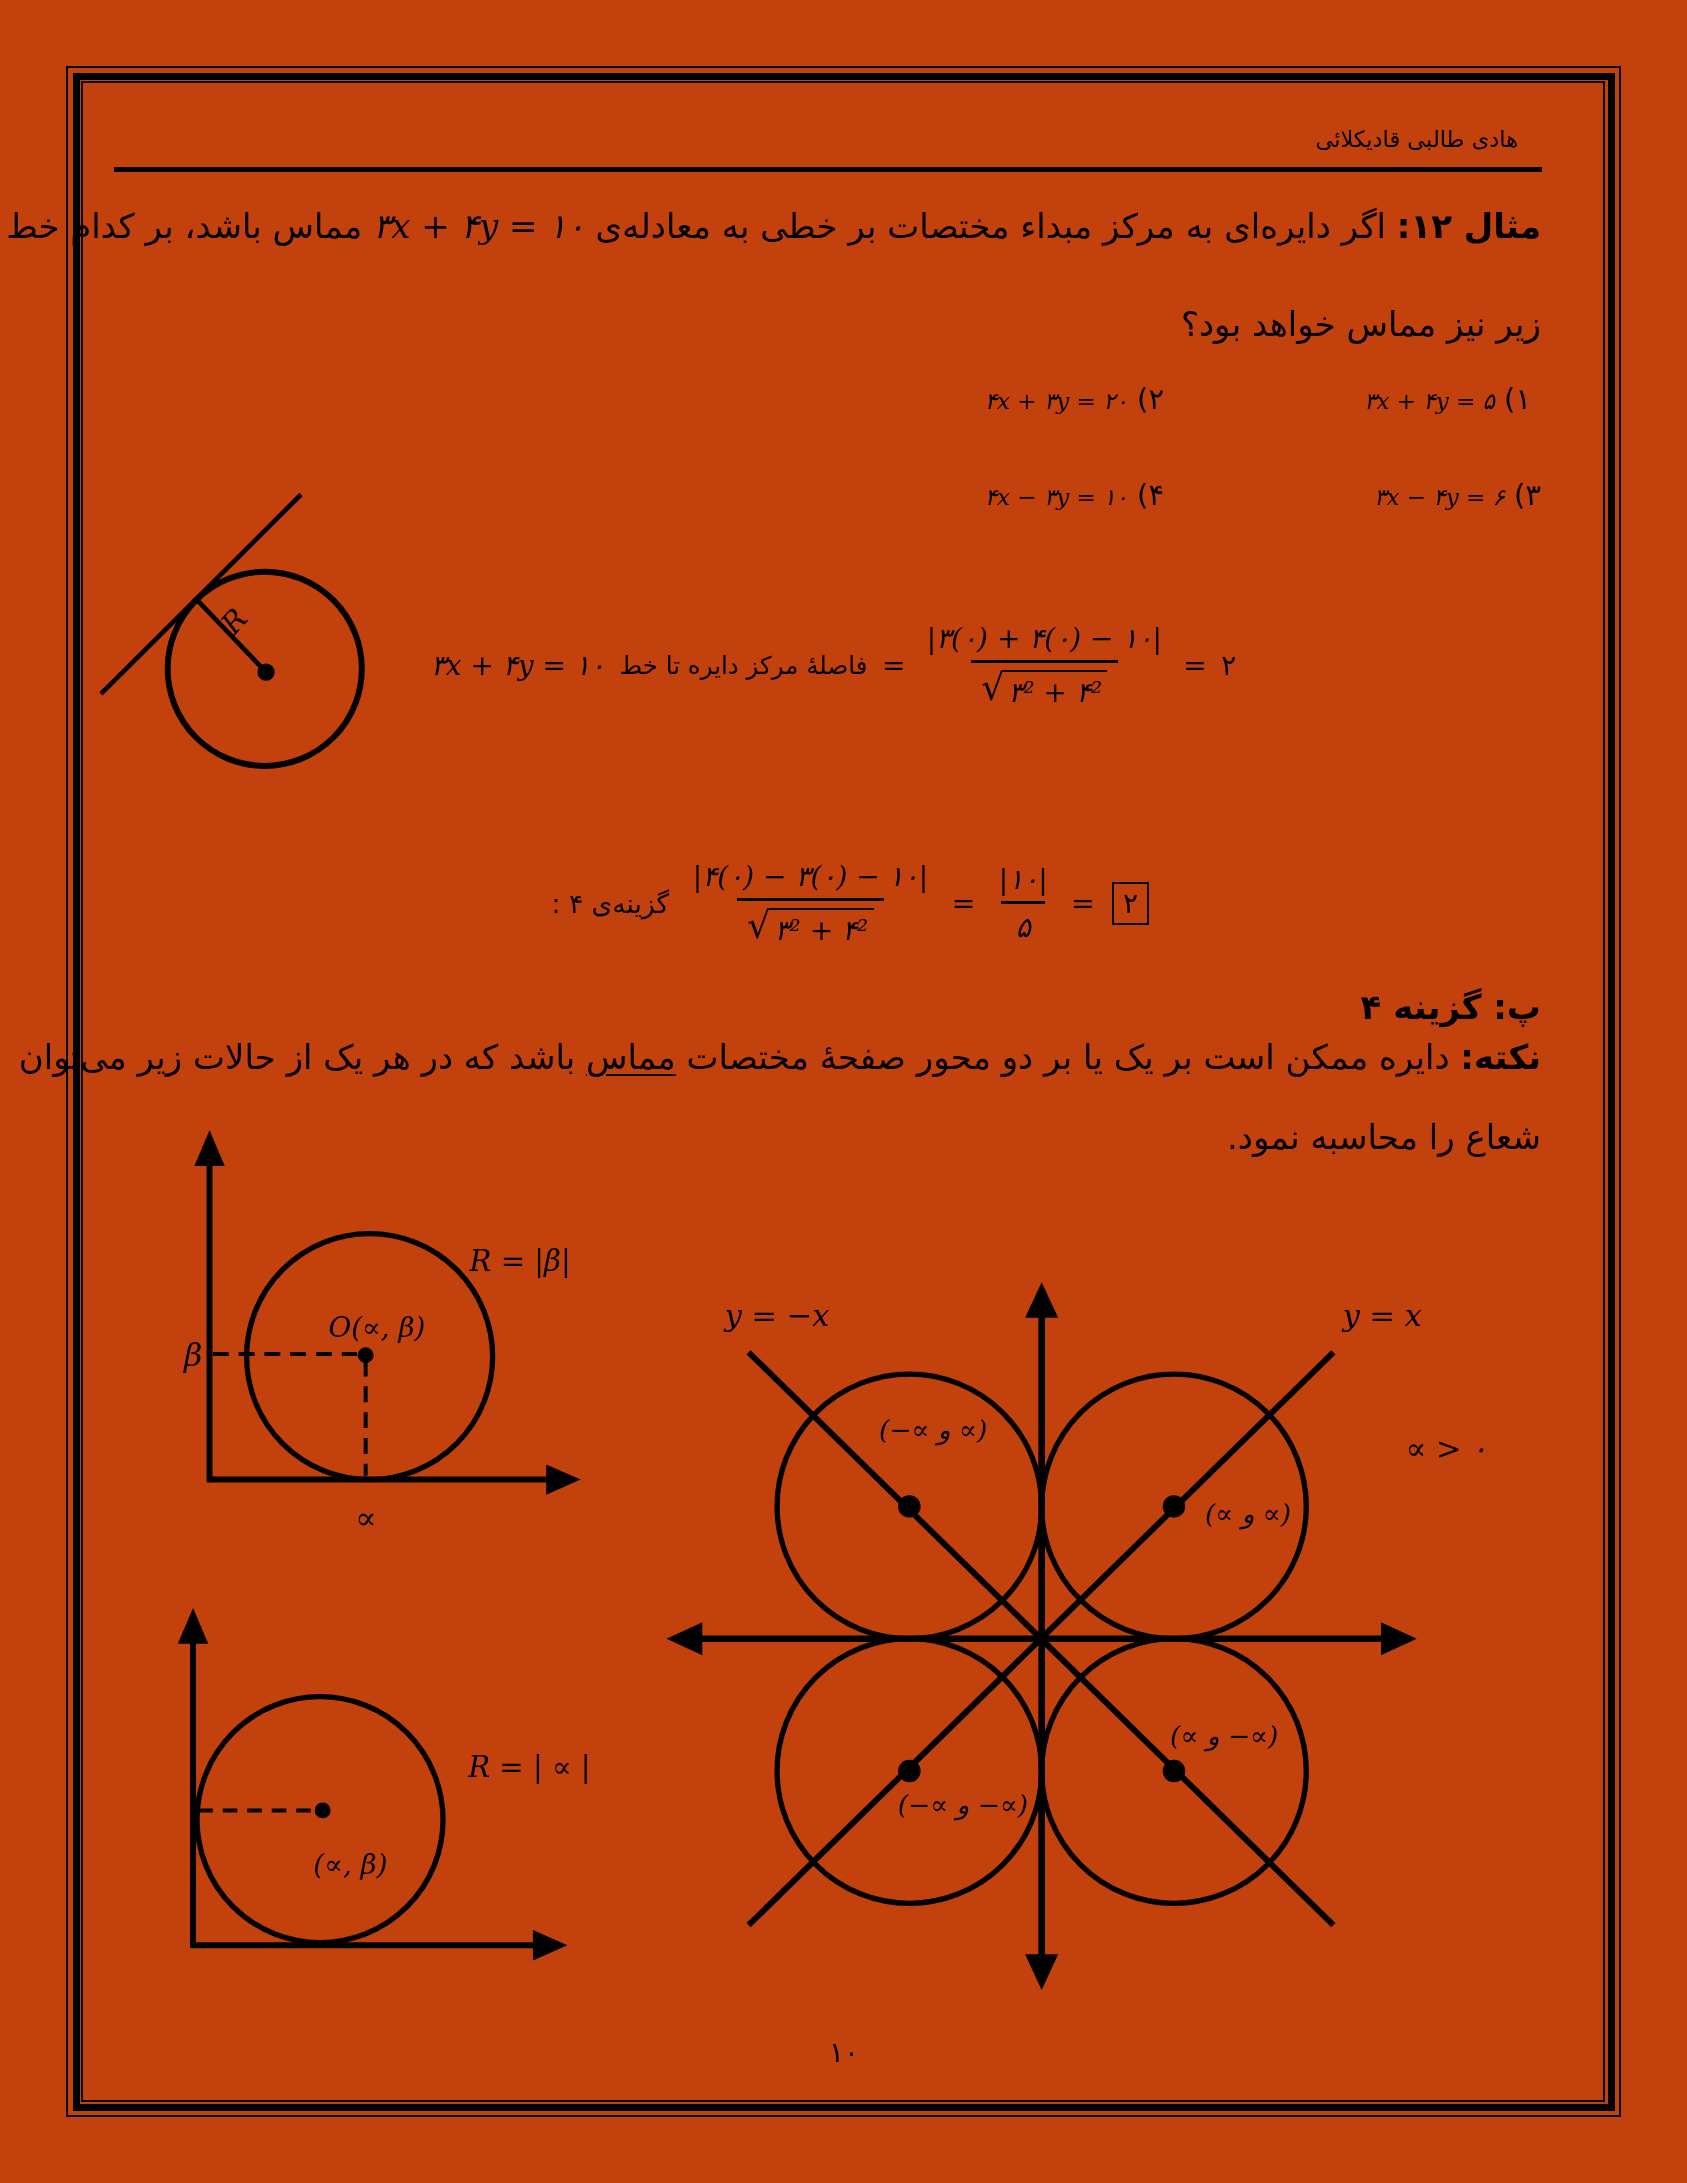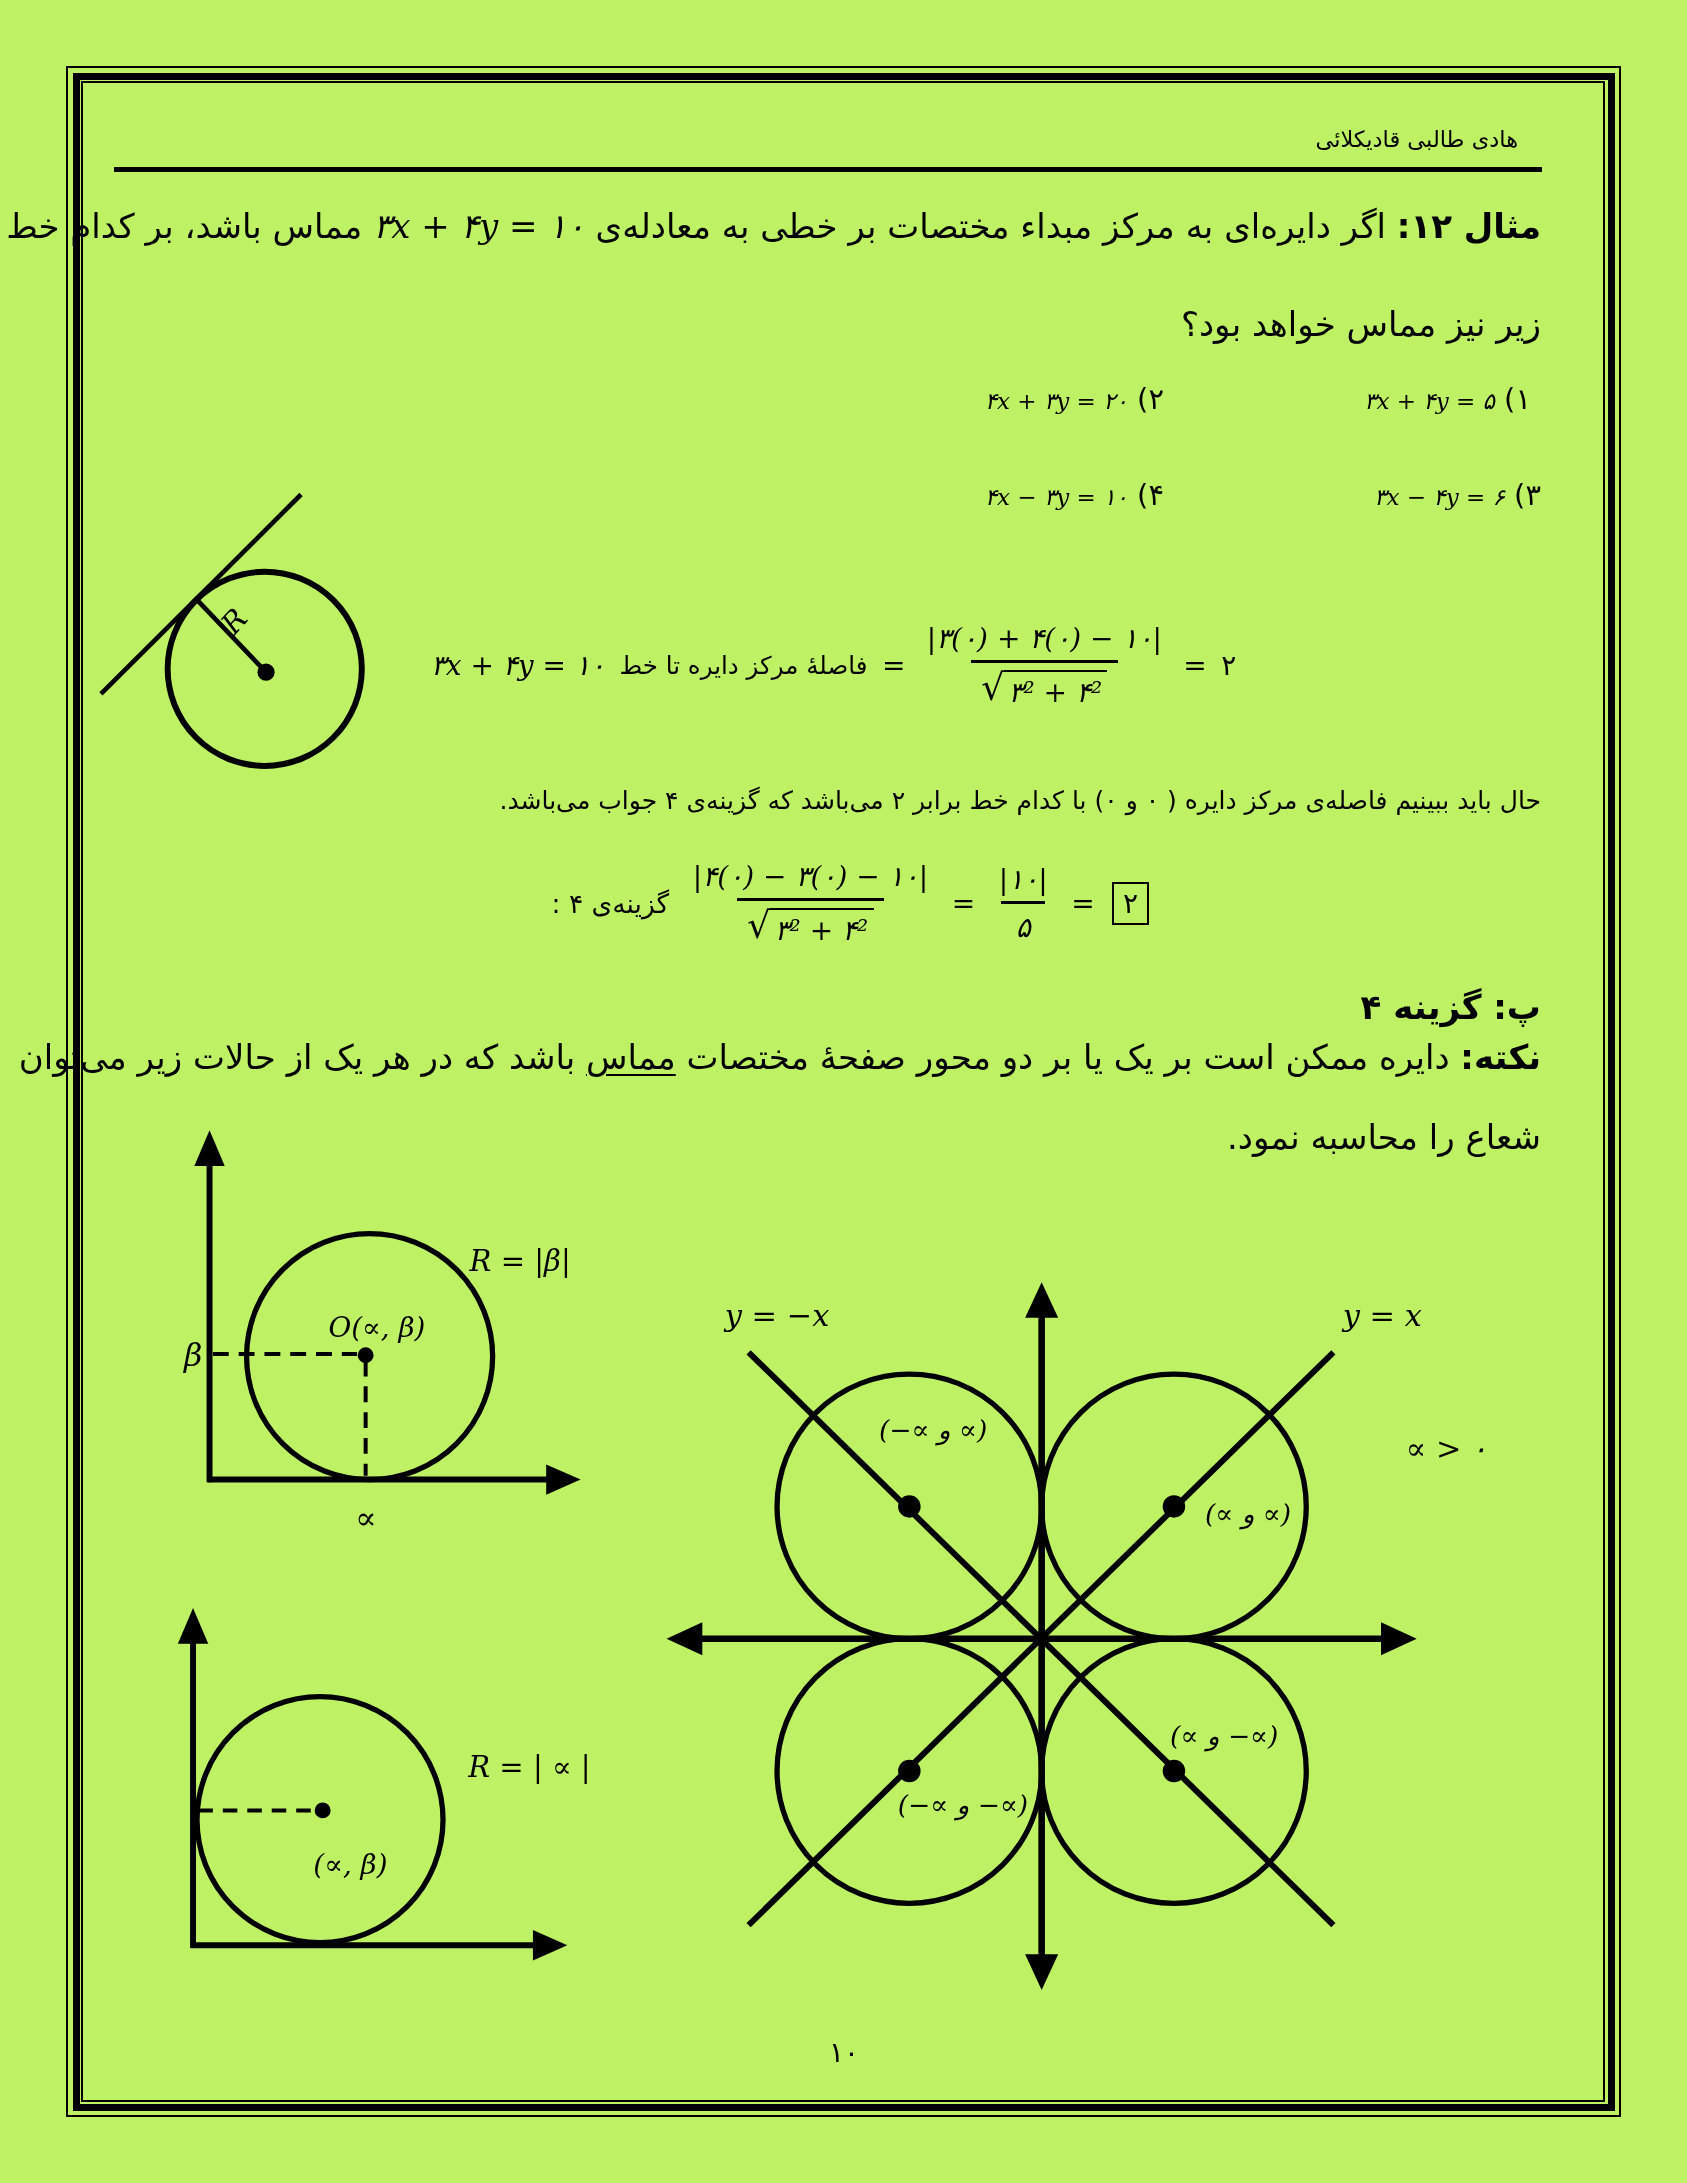--- a/index.html
+++ b/index.html
@@ -1,19 +1,19 @@
 <!DOCTYPE html>
 <html lang="fa" style="font-size:10.6px"><head>
 <meta charset="utf-8">
 <style>
   html,body{margin:0;padding:0;background:#e8e8e8;}
   .page{
     position:relative;
     width:1687px;height:2183px;
-    background:#bef264;
+    background:#c2410c;
     font-family:"DejaVu Sans", sans-serif;
     color:#000;
     overflow:hidden;
   }
   
   .frame-outer{position:absolute;left:66px;top:66px;width:1555px;height:2051px;border:2.6px solid #000;box-sizing:border-box;}
   .frame-thick{position:absolute;left:73px;top:73px;width:1542px;height:2038px;border:7.3px solid #000;box-sizing:border-box;}
   .frame-inner{position:absolute;left:81px;top:81px;width:1524px;height:2021px;border:2.6px solid #000;box-sizing:border-box;}
 
   .rtl-line{position:absolute;direction:rtl;text-align:right;white-space:nowrap;font-size:34px;}
@@ -98,21 +98,20 @@
         <span class="sqrt">
           <span class="sqrt-sign">√</span>
           <span class="sqrt-body m">۳² + ۴²</span>
         </span>
       </span>
     </span>
     <span>=</span>
     <span>۲</span>
   </div>
 
-  <div class="rtl-line" style="right:146px;top:786px;font-size:25px;">حال باید ببینیم فاصله‌ی مرکز دایره ( ۰ و ۰) با کدام خط برابر ۲ می‌باشد که گزینه‌ی ۴ جواب می‌باشد.</div>
 
   <div class="formula" style="left:503px;top:860px;width:695px;justify-content:center;gap:17px;">
     <span class="rtl-iso" style="font-size:26.5px;">گزینه‌ی ۴ :</span>
     <span class="frac">
       <span class="num m">|۴(۰) − ۳(۰) − ۱۰|</span>
       <span class="den">
         <span class="sqrt">
           <span class="sqrt-sign">√</span>
           <span class="sqrt-body m">۳² + ۴²</span>
         </span>

